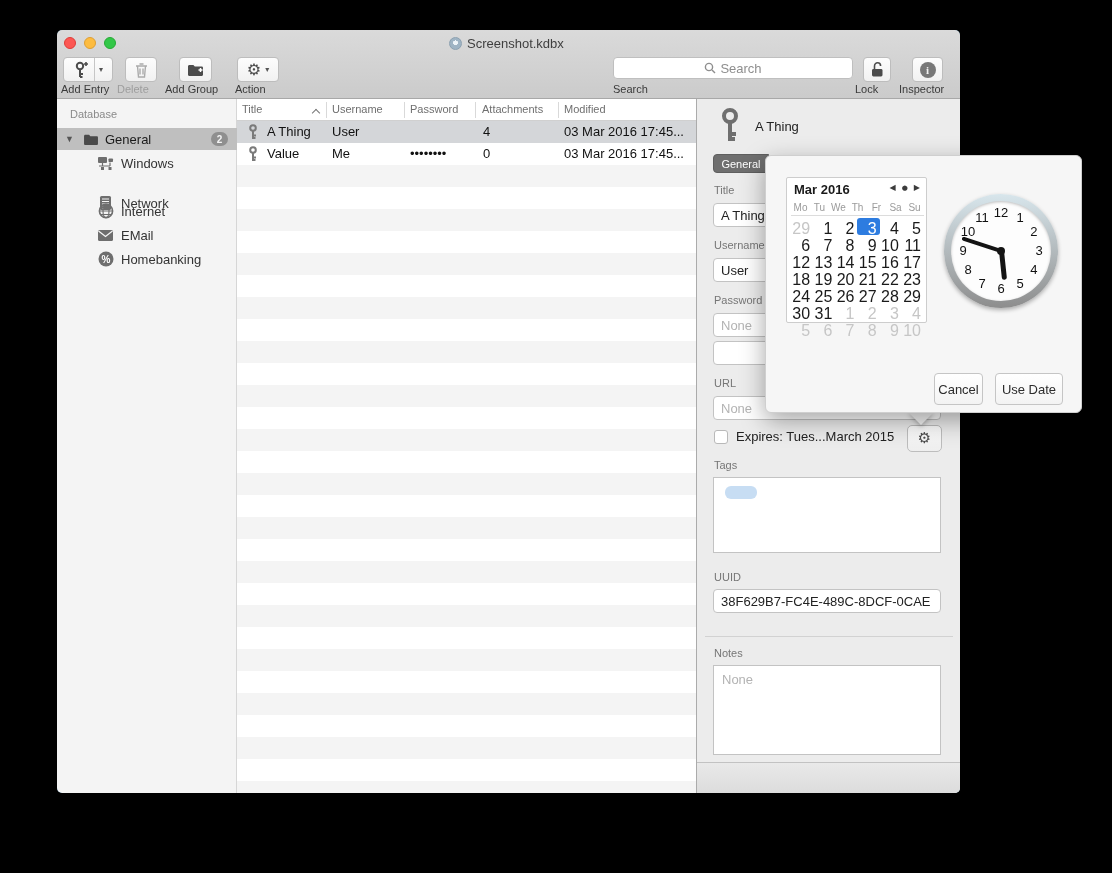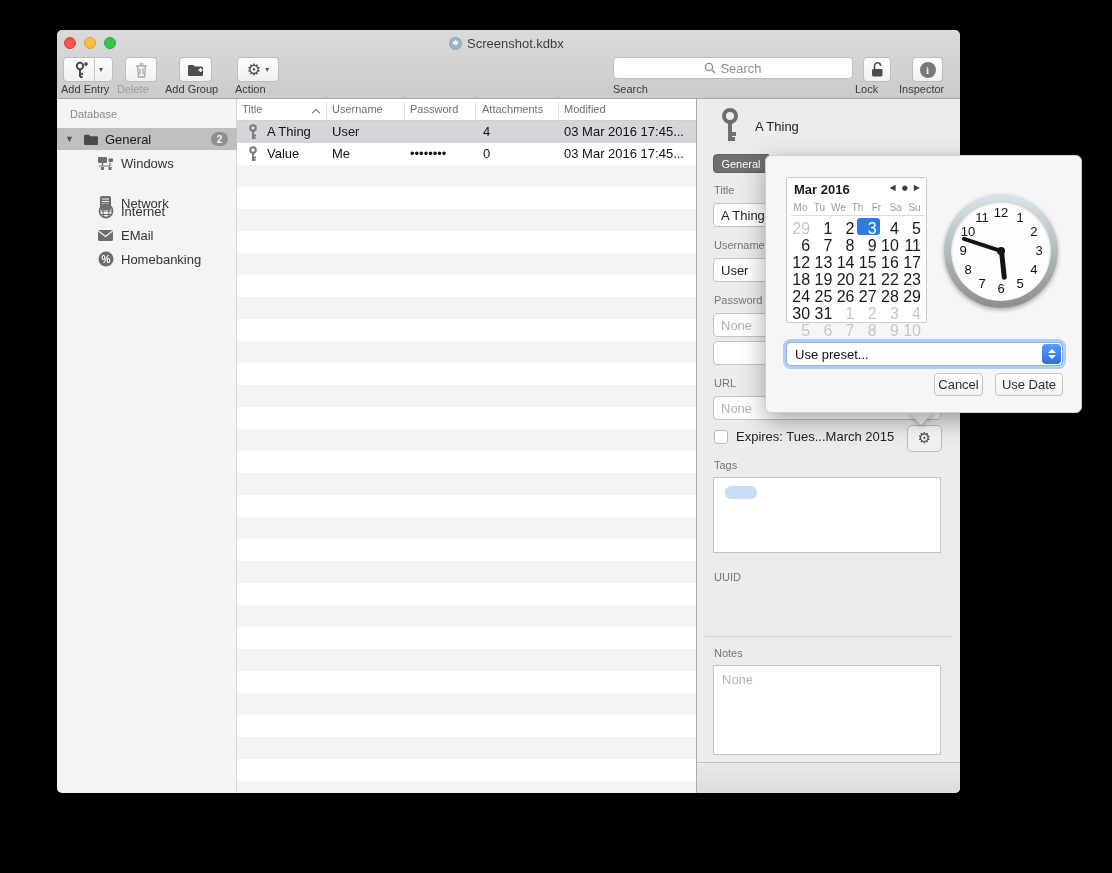--- a/index.html
+++ b/index.html
@@ -137,21 +137,21 @@
   .preset { position:absolute; left:20px; top:186px; width:277px; height:24px; background:#fff;
     border:1px solid #86b4ea; border-radius:5px; box-shadow:0 0 0 3px rgba(107,163,236,.5);
     font-size:13px; color:#111; display:flex; align-items:center; padding-left:8px; }
   .preset-step { position:absolute; right:1px; top:1px; width:19px; height:20px; border-radius:4px;
     background:linear-gradient(#5a9cf8,#2d6fe4); display:flex; flex-direction:column;
     align-items:center; justify-content:center; gap:2px; }
   .st-up { width:0; height:0; border-left:4px solid transparent; border-right:4px solid transparent;
     border-bottom:4px solid #fff; }
   .st-dn { width:0; height:0; border-left:4px solid transparent; border-right:4px solid transparent;
     border-top:4px solid #fff; }
-  .pop-btn { position:absolute; top:217px; height:23px; background:linear-gradient(#fff,#f3f3f3);
+  .pop-btn { position:absolute; top:217px; height:32px; background:linear-gradient(#fff,#f3f3f3);
     border:1px solid #c5c5c5; border-radius:4px; font-size:13px; color:#2c2c2c;
     display:flex; align-items:center; justify-content:center; }
 </style>
 </head>
 <body>
 
 <div class="canvas">
   <div class="window">
 
     <div class="chrome">
@@ -349,20 +349,21 @@
       <div class="gear-btn" style="top:326px;">
         <span class="gear-glyph" style="font-size:15px;">⚙</span>
       </div>
 
       <div class="fld-label" style="top:360px;">Tags</div>
       <div class="bigbox" style="top:378px; height:76px;">
         <div class="tag-pill"></div>
       </div>
 
       <div class="fld-label" style="top:472px;">UUID</div>
+      <div class="fld" style="top:490px;">38F629B7-FC4E-489C-8DCF-0CAE</div>
 
       <div class="insp-sep" style="top:537px;"></div>
 
       <div class="fld-label" style="top:548px;">Notes</div>
       <div class="bigbox" style="top:566px; height:90px;">
         <div class="notes-ph">None</div>
       </div>
 
       <div class="insp-footer"></div>
     </div>
@@ -446,24 +447,17 @@
           <span class="clock-num" style="left: 42px; top: 80px;">6</span>
           <span class="clock-num" style="left: 23px; top: 74.909px;">7</span>
           <span class="clock-num" style="left: 9.09103px; top: 61px;">8</span>
           <span class="clock-num" style="left: 4px; top: 42px;">9</span>
           <span class="clock-num" style="left: 9.09103px; top: 23px;">10</span>
           <span class="clock-num" style="left: 23px; top: 9.09103px;">11</span>
           <span class="clock-num" style="left: 42px; top: 4px;">12</span>
         </div>
     </div>
 
-    <div class="preset">
-      <span>Use preset...</span>
-      <span class="preset-step">
-        <span class="st-up"></span>
-          <span class="st-dn"></span>
-      </span>
-    </div>
 
     <div class="pop-btn" style="left:168px; width:49px;">Cancel</div>
     <div class="pop-btn" style="left:229px; width:68px;">Use Date</div>
   </div>
 </div>
 
 </body></html>

